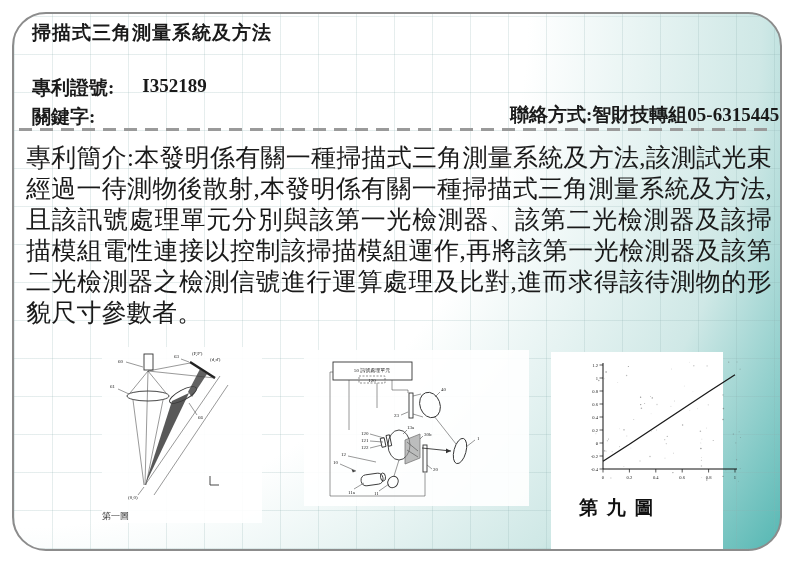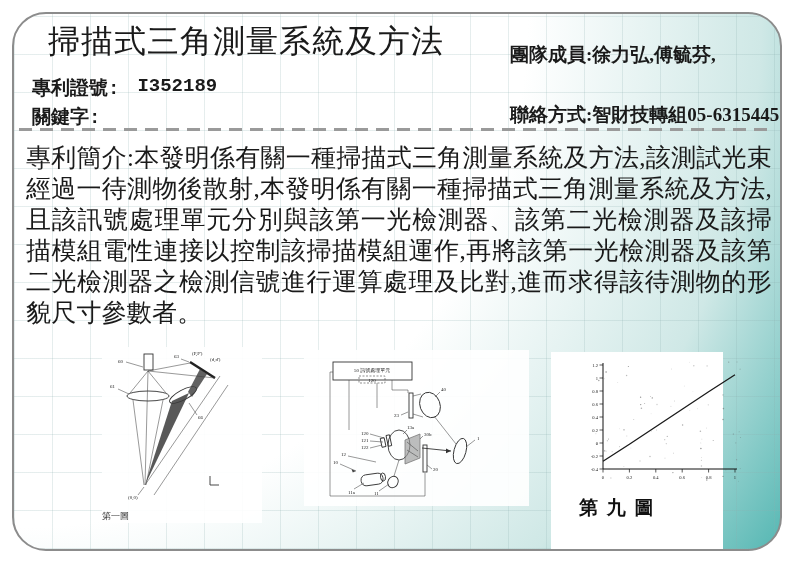--- a/index.html
+++ b/index.html
@@ -7,22 +7,22 @@
               font-family:"Liberation Serif", serif; color:#1a1a1a; }
   #card {
     position:absolute; left:12px; top:12px; width:770px; height:539px;
     border:2px solid #8c8c8c; border-radius:34px; overflow:hidden;
     background-image:
       repeating-linear-gradient(0deg,  rgba(140,175,175,0.22) 0 1px, transparent 1px 38px),
       repeating-linear-gradient(90deg, rgba(140,175,175,0.22) 0 1px, transparent 1px 38px),
       radial-gradient(circle at 0% 0%, #ffffff 0%, #ffffff 55%, #cfe8e6 80%, #55b7b3 100%);
   }
   .abs { position:absolute; }
-  #title { left:34px; top:6px; font-size:32px; font-weight:normal; letter-spacing:1px; }
-  .meta-row { left:18px; font-size:19px; font-weight:bold; display:flex; gap:18px;font-family:Liberation Mono, monospace; }
+  #title { left:18px; top:6px; font-size:19px; font-weight:bold; letter-spacing:1px; }
+  .meta-row { left:18px; font-size:19px; font-weight:bold; display:flex; gap:28px; }
   #patent-row { top:61px; }
   #keyword-row { top:90px; }
   #team-block { left:496px; top:29px; width:276px; font-size:19px; font-weight:bold; line-height:24px; }
   #contact-line { left:496px; top:88px; font-size:19px; font-weight:bold; white-space:nowrap; }
   #dashed-sep { left:5px; right:5px; top:114px; height:3px;
     background:repeating-linear-gradient(90deg,#9a9a9a 0 13px, transparent 13px 21px); }
   #abstract { left:12px; top:128px; width:746px; font-size:25px; line-height:31px;
               text-align:justify; letter-spacing:0.2px; }
   .figwrap { text-align:left; }
   #fig1-wrap { left:88px;  top:333px; width:160px; background:rgba(255,255,255,0.9); }
@@ -46,21 +46,20 @@
   <div id="patent-row" class="abs meta-row">
     <span>專利證號:</span>
     <span>I352189</span>
   </div>
 
   <div id="keyword-row" class="abs meta-row">
     <span>關鍵字:</span>
   </div>
 
   <div id="team-block" class="abs">
-    <div>團隊成員:徐力弘,傅毓芬,</div>
   </div>
 
   <div id="contact-line" class="abs">聯絡方式:智財技轉組05-6315445</div>
 
   <div id="dashed-sep" class="abs"></div>
 
   <p id="abstract" class="abs">專利簡介:本發明係有關一種掃描式三角測量系統及方法,該測試光束經過一待測物後散射,本發明係有關一種掃描式三角測量系統及方法,且該訊號處理單元分別與該第一光檢測器、該第二光檢測器及該掃描模組電性連接以控制該掃描模組運作,再將該第一光檢測器及該第二光檢測器之檢測信號進行運算處理及比對,進而求得該待測物的形貌尺寸參數者。</p>
 
   <div id="fig1-wrap" class="abs figwrap">
     <svg width="160" height="158" viewBox="0 0 160 158">

